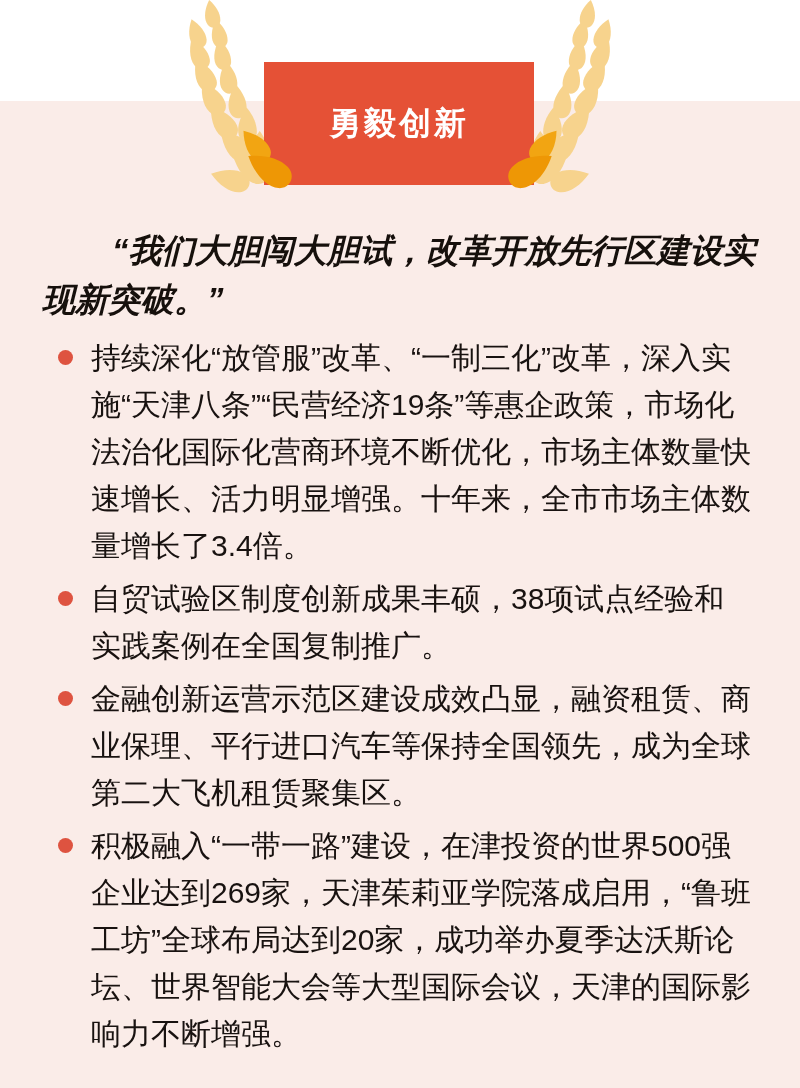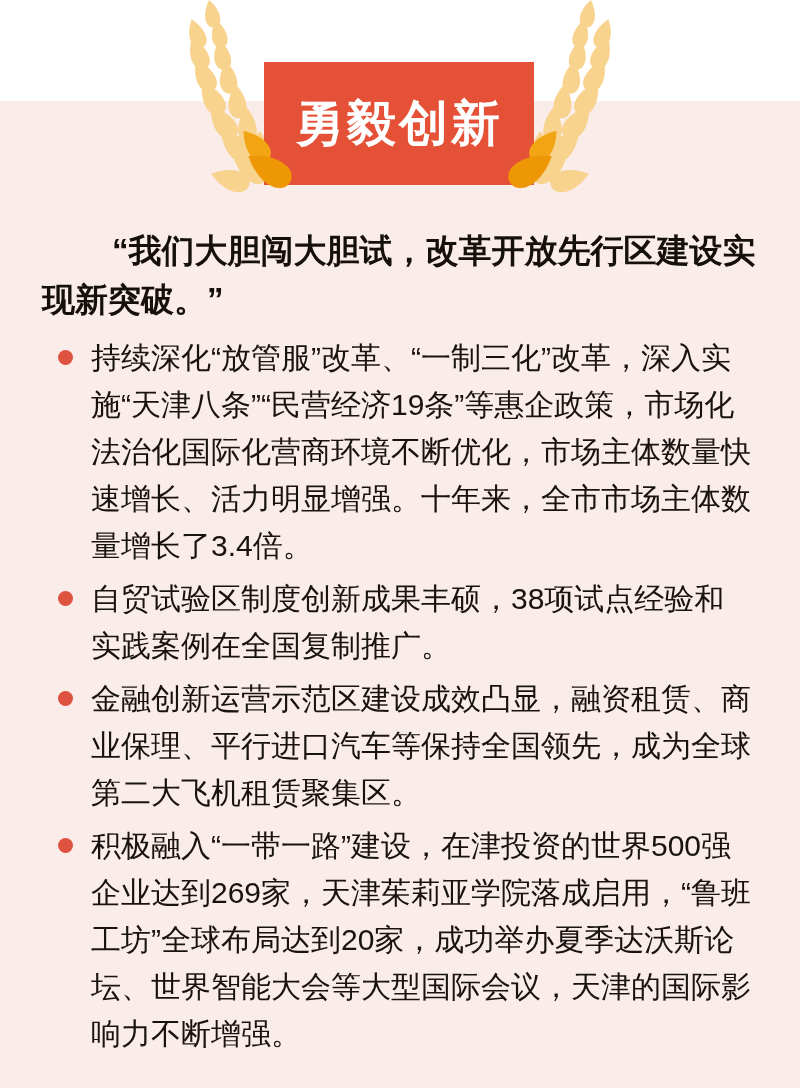--- a/index.html
+++ b/index.html
@@ -29,36 +29,37 @@
     position: absolute;
     left: 264px; top: 62px;
     width: 270px; height: 123px;
     background: #E55136;
     z-index: 2;
     display: flex;
     align-items: center;
     justify-content: center;
   }
   .banner-title {
-    font-size: 49px;
+    font-size: 32px;
     font-weight: 700;
     color: #FFFFFF;
     letter-spacing: 3px;
     white-space: nowrap;
   }
   .quote {
     position: absolute;
     left: 42px; top: 226px;
     width: 722px;
     font-size: 33px;
     line-height: 49px;
     font-weight: 700;
     color: #16100C;
     text-indent: 70px;
     z-index: 2;
+    font-style: italic;
   }
   .achievements {
     position: absolute;
     left: 58px; top: 334px;
     width: 700px;
     margin: 0; padding: 0;
     list-style: none;
     font-size: 30px;
     line-height: 47px;
     font-weight: 500;

